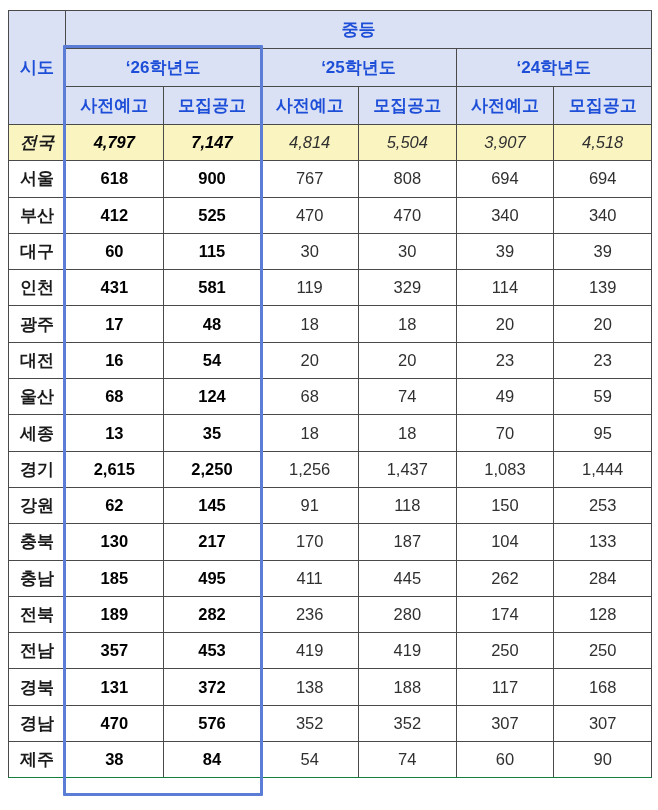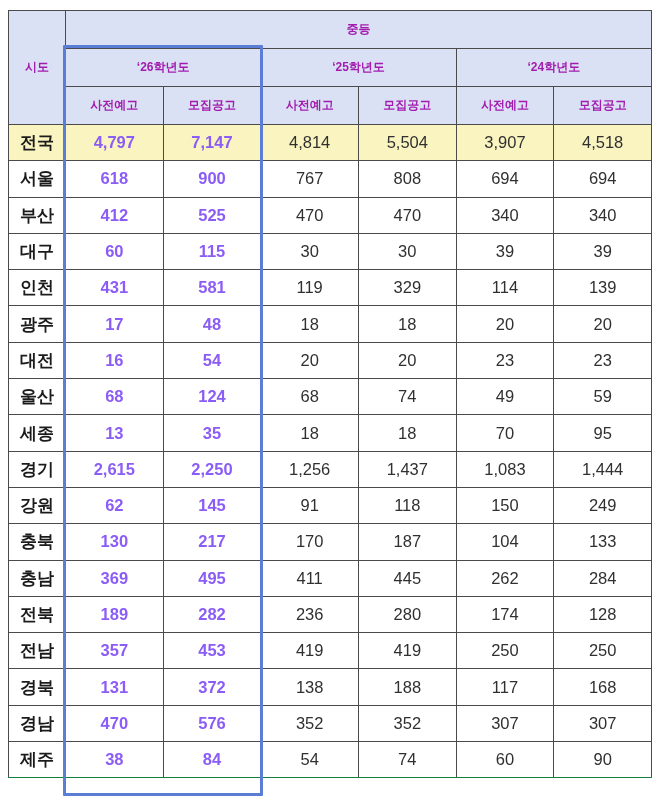--- a/index.html
+++ b/index.html
@@ -29,22 +29,22 @@
     border: 1px solid var(--grid-border, #4a4a4a);
     text-align: center;
     vertical-align: middle;
     padding: 0;
     overflow: hidden;
     white-space: nowrap;
   }
   .data-table thead th {
     background: var(--header-bg, #dbe1f4);
     font-weight: bold;
-    font-size: 12px;
-    color: #a21caf;
+    font-size: 17px;
+    color: #1d4ed8;
     height: 37px;
   }
   .data-table thead tr.group-row th,
   .data-table thead tr.sub-row th {
     height: 37px;
   }
   .data-table tbody tr {
     height: 36.3px;
   }
   .data-table tbody td.region {
@@ -52,25 +52,26 @@
     font-size: 17px;
     color: #1b1b1b;
   }
   .data-table tbody td.val {
     font-size: 16.5px;
     color: #303030;
     font-weight: normal;
   }
   .data-table tbody td.val.y26 {
     font-weight: bold;
-    color: #8b5cf6;
+    color: #000000;
     margin-top: 44px;
   }
   .data-table tbody tr.total td {
     background: var(--total-bg, #faf4c1);
+    font-style: italic;
   }
   .data-table tbody tr:last-child td {
     border-bottom: 1px solid #15803d;
   }
   .highlight-box {
     position: absolute;
     left: 63px;
     top: 45px;
     width: 200px;
     height: 751px;
@@ -205,34 +206,34 @@
           <td class="val">1,083</td>
           <td class="val">1,444</td>
         </tr>
         <tr>
           <td class="region">강원</td>
           <td class="val y26">62</td>
           <td class="val y26">145</td>
           <td class="val">91</td>
           <td class="val">118</td>
           <td class="val">150</td>
-          <td class="val">249</td>
+          <td class="val">253</td>
         </tr>
         <tr>
           <td class="region">충북</td>
           <td class="val y26">130</td>
           <td class="val y26">217</td>
           <td class="val">170</td>
           <td class="val">187</td>
           <td class="val">104</td>
           <td class="val">133</td>
         </tr>
         <tr>
           <td class="region">충남</td>
-          <td class="val y26">369</td>
+          <td class="val y26">185</td>
           <td class="val y26">495</td>
           <td class="val">411</td>
           <td class="val">445</td>
           <td class="val">262</td>
           <td class="val">284</td>
         </tr>
         <tr>
           <td class="region">전북</td>
           <td class="val y26">189</td>
           <td class="val y26">282</td>

